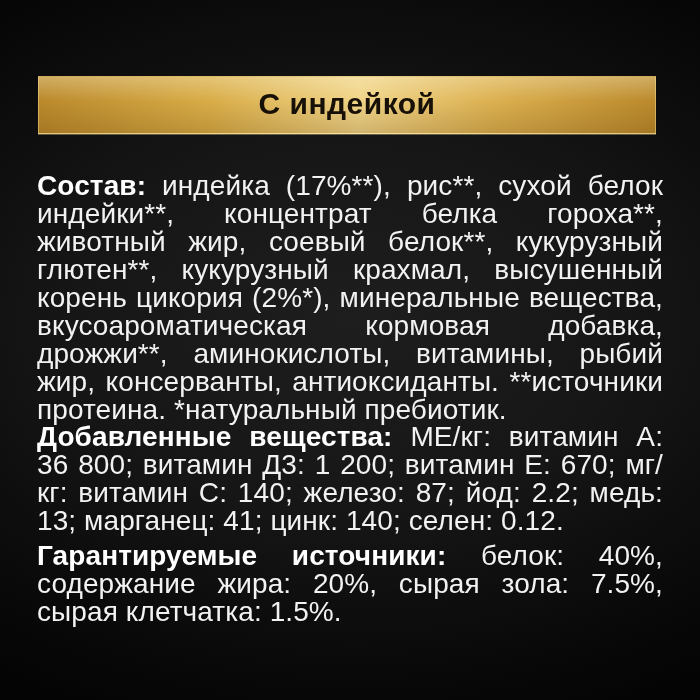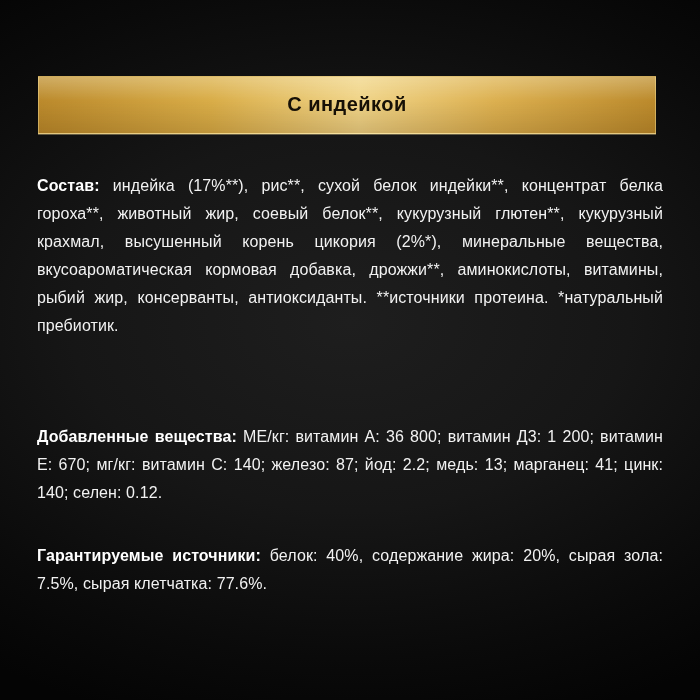--- a/index.html
+++ b/index.html
@@ -36,34 +36,34 @@
         rgba(70, 40, 0, 0.18) 100%),
       linear-gradient(90deg,
         var(--banner_edge, #bb8a2c) 0%,
         #d9ad48 28%,
         var(--banner_center, #f0d488) 52%,
         #dcb050 74%,
         var(--banner_edge, #bb8a2c) 100%);
     box-shadow: 0 1px 0 rgba(255, 235, 170, 0.35);
   }
   .banner-title {
-    font-size: 20px;
+    font-size: 30px;
     font-weight: bold;
     letter-spacing: 0.5px;
     color: var(--banner_text, #161006);
     transform: translateY(-1px);
   }
   
   .para {
     position: absolute;
     left: 37px;
     width: 626px;
     margin: 0;
     color: var(--body_text, #f2f2f2);
-    font-size: 16px;
+    font-size: 28px;
     line-height: 28px;
     text-align: justify;
     letter-spacing: 0.1px;
   }
   .para .hd {
     font-weight: bold;
     color: #ffffff;
   }
   .para-composition { top: 172px; }
   .para-additives   { top: 409px; margin-top: 14px; }
@@ -83,16 +83,16 @@
     <span>индейка (17%**), рис**, сухой белок индейки**, концентрат белка гороха**, животный жир, соевый белок**, кукурузный глютен**, кукурузный крахмал, высушенный корень цикория (2%*), минеральные вещества, вкусоароматическая кормовая добавка, дрожжи**, аминокислоты, витамины, рыбий жир, консерванты, антиоксиданты. **источники протеина. *натуральный пребиотик.</span>
   </p>
 
   <p class="para para-additives">
     <span class="hd">Добавленные вещества:</span>
     <span>МЕ/кг: витамин А: 36&nbsp;800; витамин Д3: 1&nbsp;200; витамин Е: 670; мг/кг: витамин С: 140; железо: 87; йод: 2.2; медь: 13; марганец: 41; цинк: 140; селен: 0.12.</span>
   </p>
 
   <p class="para para-guaranteed">
     <span class="hd">Гарантируемые источники:</span>
-    <span>белок: 40%, содержание жира: 20%, сырая зола: 7.5%, сырая клетчатка: 77.6%.</span>
+    <span>белок: 40%, содержание жира: 20%, сырая зола: 7.5%, сырая клетчатка: 1.5%.</span>
   </p>
 
 </div>
 
 </body></html>

